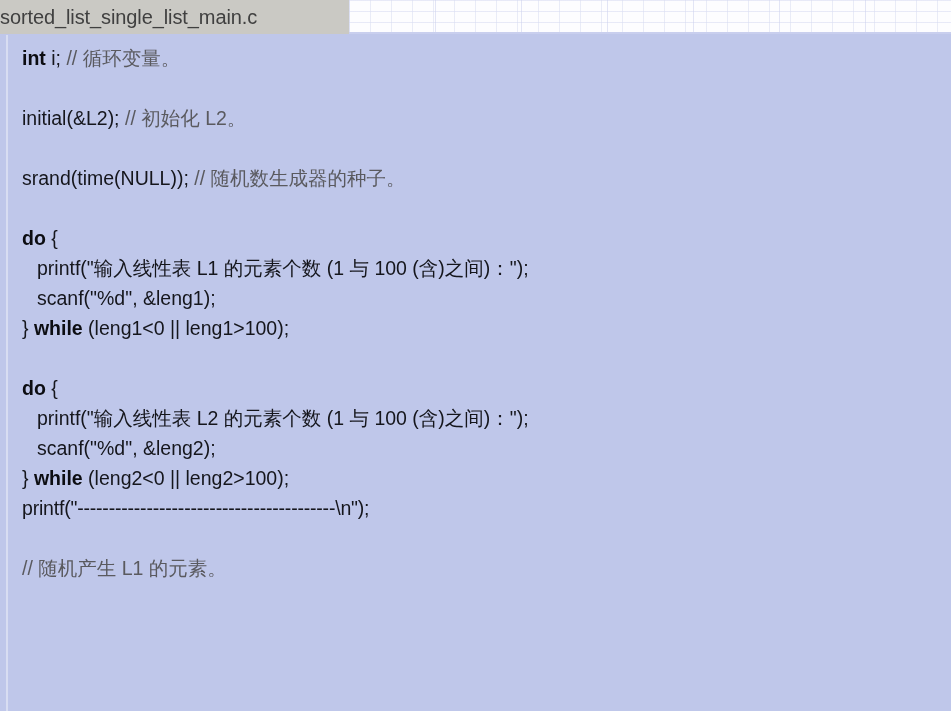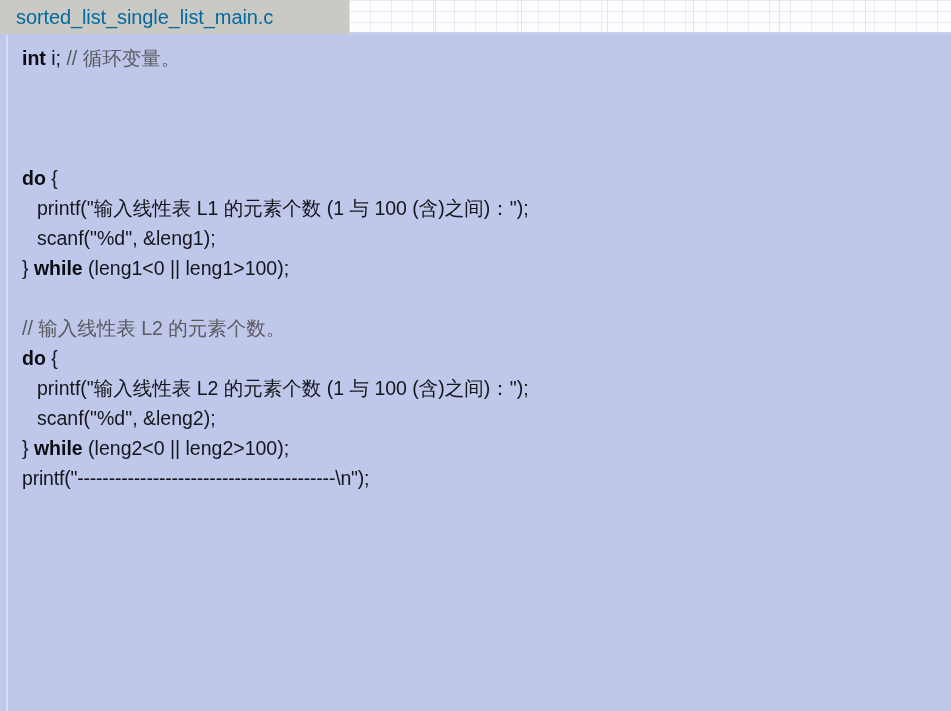--- a/index.html
+++ b/index.html
@@ -45,22 +45,21 @@
     top: 0;
     width: 349px;
     height: 34px;
     background: #cac9c4;
     box-sizing: border-box;
     display: flex;
     align-items: center;
   }
   #title-bar .title-text {
     font-size: 20px;
-    color: #0369a1;
-    padding-left: 16px;
+    color: #404040;
     letter-spacing: -.1px;
     white-space: nowrap;
   }
 
   
   #gutter-line {
     position: absolute;
     left: 6px;
     top: 35px;
     width: 2px;
@@ -102,27 +101,29 @@
 
 <div id="title-bar">
   <span class="title-text">sorted_list_single_list_main.c</span>
 </div>
 
 <div id="gutter-line"></div>
 
 <div id="code-area">
     <div class="code-line"><span class="kw">int </span><span>i; </span><span class="cm">// 循环变量。</span></div>
     <div class="code-line blank">&nbsp;</div>
+    <div class="code-line"><span>initial(&amp;L2); </span><span class="cm">// 初始化 L2。</span></div>
     <div class="code-line blank">&nbsp;</div>
+    <div class="code-line"><span>srand(time(NULL)); </span><span class="cm">// 随机数生成器的种子。</span></div>
     <div class="code-line blank">&nbsp;</div>
     <div class="code-line"><span class="kw">do</span><span> {</span></div>
     <div class="code-line ind1"><span>printf("输入线性表 L1 的元素个数 (1 与 100 (含)之间)：");</span></div>
     <div class="code-line ind1"><span>scanf("%d", &amp;leng1);</span></div>
     <div class="code-line"><span>} </span><span class="kw">while</span><span> (leng1&lt;0 || leng1&gt;100);</span></div>
     <div class="code-line blank">&nbsp;</div>
-    <div class="code-line"><span class="cm">// 输入线性表 L2 的元素个数。</span></div>
     <div class="code-line"><span class="kw">do</span><span> {</span></div>
     <div class="code-line ind1"><span>printf("输入线性表 L2 的元素个数 (1 与 100 (含)之间)：");</span></div>
     <div class="code-line ind1"><span>scanf("%d", &amp;leng2);</span></div>
     <div class="code-line"><span>} </span><span class="kw">while</span><span> (leng2&lt;0 || leng2&gt;100);</span></div>
     <div class="code-line"><span class="dash">printf("-----------------------------------------\n");</span></div>
     <div class="code-line blank">&nbsp;</div>
+    <div class="code-line"><span class="cm">// 随机产生 L1 的元素。</span></div>
   </div>
 
 </body></html>

